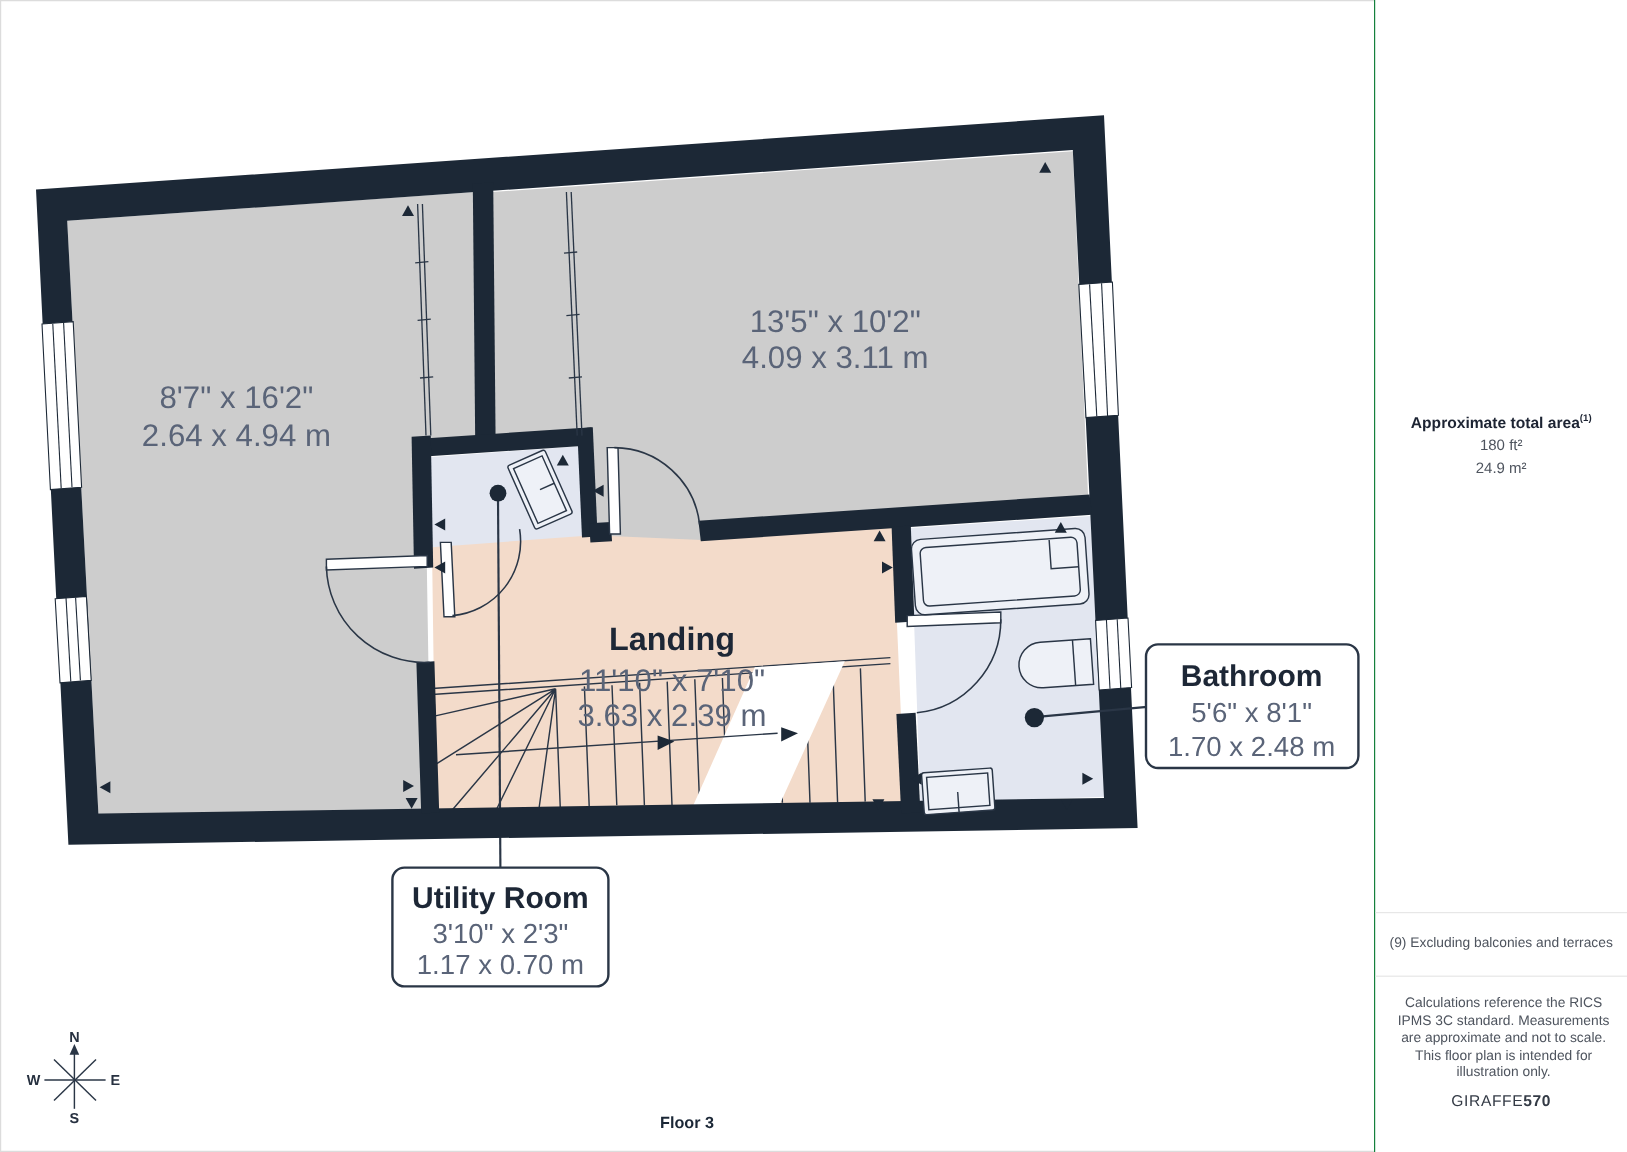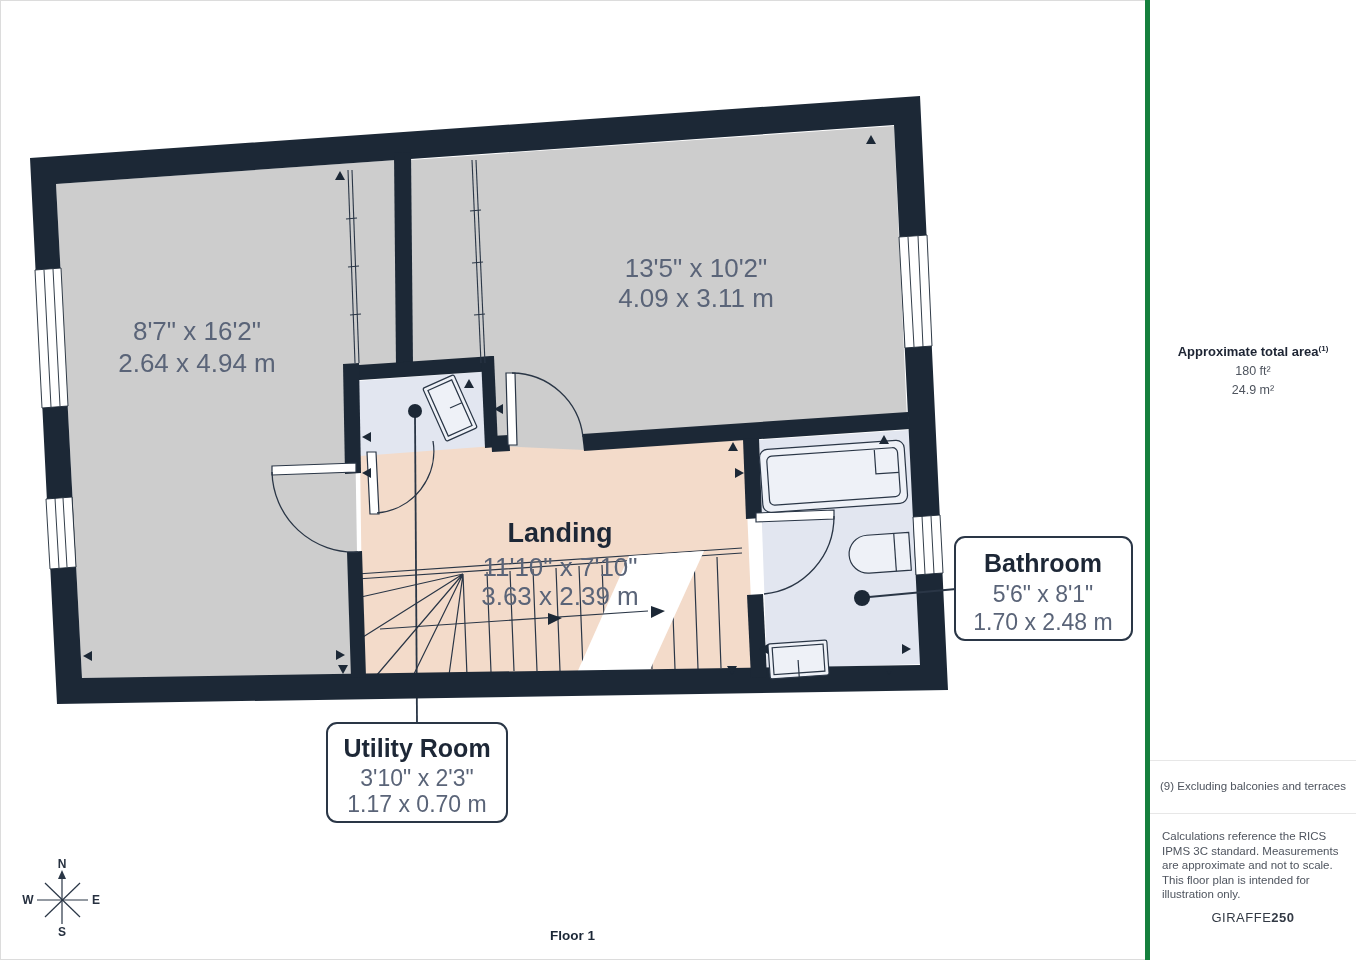--- a/index.html
+++ b/index.html
@@ -9,29 +9,29 @@
   svg text{font-family:"Liberation Sans", sans-serif;}
   .dim-text{fill:#5a6478;font-size:26px;}
   .room-title{fill:#1d2736;font-size:27px;font-weight:bold;}
   .callout-title{fill:#1d2736;font-size:25px;font-weight:bold;}
   .callout-dim{fill:#5a6478;font-size:23px;}
   .compass-letter{fill:#273140;font-size:12px;font-weight:bold;}
   .wallfill{fill:#1c2836;}
   .thin{stroke:#2a3646;stroke-width:1.3;fill:none;}
   .marker{fill:#1c2836;}
   .sidebar{position:absolute;left:1145px;top:0;width:211px;height:960px;
-           border-left:5px solid #15803d;box-sizing:border-box;background:#fff;}
+           border-left:1px solid #15803d;box-sizing:border-box;background:#fff;}
   .sb-area{position:absolute;top:344px;left:0;width:100%;text-align:center;}
   .sb-area-title{font-size:13px;font-weight:bold;color:#1d2433;}
   .sb-area-title sup{font-size:8px;}
   .sb-val{font-size:12.5px;color:#4e545e;margin-top:5px;}
   .sb-divider{position:absolute;left:0;width:100%;height:0;border-top:1px solid #e7e7e7;}
   .sb-footnote{position:absolute;top:780px;left:8px;right:8px;text-align:center;
                font-size:11.5px;color:#4e545e;}
-  .sb-disclaimer{position:absolute;top:829px;left:12px;right:8px;text-align:left;
+  .sb-disclaimer{position:absolute;top:829px;left:12px;right:8px;text-align:center;
                  font-size:11.5px;line-height:14.5px;color:#4e545e;}
   .sb-brand{position:absolute;top:910px;left:0;width:100%;text-align:center;
             font-size:13px;color:#333a45;letter-spacing:0.5px;}
   .sb-brand b{font-weight:bold;}
   .floor-label{position:absolute;left:0;top:928px;width:1145px;text-align:center;
                font-size:13.5px;font-weight:bold;color:#1b2736;}
 </style>
 </head>
 <body>
 
@@ -222,29 +222,29 @@
   </g>
   <g text-anchor="middle">
     <text class="compass-letter" x="62" y="868">N</text>
     <text class="compass-letter" x="62" y="936">S</text>
     <text class="compass-letter" x="28" y="904">W</text>
     <text class="compass-letter" x="96" y="904">E</text>
   </g>
 </svg>
 
 
-<div class="floor-label">Floor 1</div>
+<div class="floor-label">Floor 3</div>
 
 
 <aside class="sidebar">
   <div class="sb-area">
     <div class="sb-area-title"><span>Approximate total area</span><sup>(1)</sup></div>
     <div class="sb-val">180 ft²</div>
     <div class="sb-val">24.9 m²</div>
   </div>
   <div class="sb-divider" style="top:760px;"></div>
   <div class="sb-footnote">(9) Excluding balconies and terraces</div>
   <div class="sb-divider" style="top:813px;"></div>
   <div class="sb-disclaimer">Calculations reference the RICS IPMS 3C standard. Measurements are approximate and not to scale. This floor plan is intended for illustration only.</div>
-  <div class="sb-brand"><span>GIRAFFE</span><b>250</b></div>
+  <div class="sb-brand"><span>GIRAFFE</span><b>570</b></div>
 </aside>
 
 </div>
 
 </body></html>

